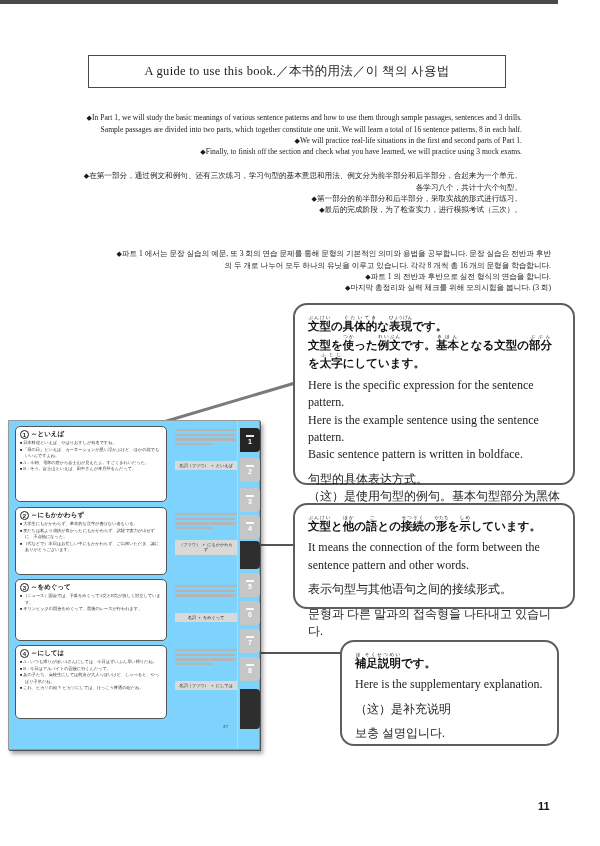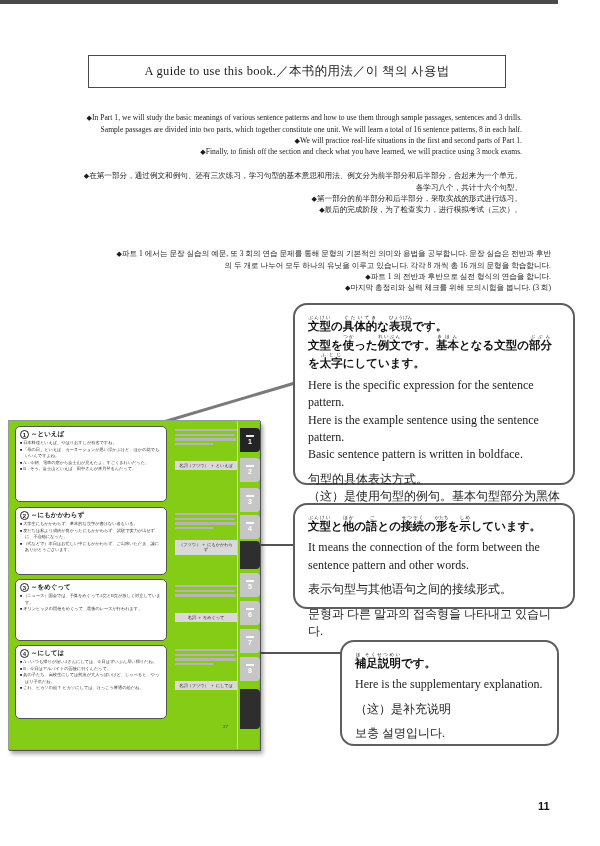--- a/index.html
+++ b/index.html
@@ -17,21 +17,21 @@
   .intro { position:absolute; left:80px; width:442px; font-size:7.6px; line-height:1.5; }
   .intro-en { top:112px; }
   .intro-zh { top:170px; }
   .intro-ko { top:248px;margin-left:29px; }
   .bullet { padding-left:8px; text-indent:-8px;text-align:right; }
   .bullet::before { content:"◆"; font-size:7px; }
 
   
   .minipage {
     position:absolute; left:8px; top:420px; width:252px; height:330px;
-    background:#84cc16; border:1px solid #999;
+    background:#7dd3fc; border:1px solid #999;
     box-shadow:3px 4px 4px rgba(0,0,0,.35), 1px 1px 0 #777;
   }
   .pattern {
     position:absolute; left:6px; width:152px;
     border:1px solid #555; border-radius:5px; background:#fff; padding:3px 4px 2px 4px;
   }
   .p-head { display:flex; align-items:center; gap:2px; margin-bottom:1px; }
   .p-num {
     width:9px; height:9px; border:1px solid #222; border-radius:50%;
     font-size:6px; line-height:8px; text-align:center; font-weight:bold; flex:0 0 auto;

